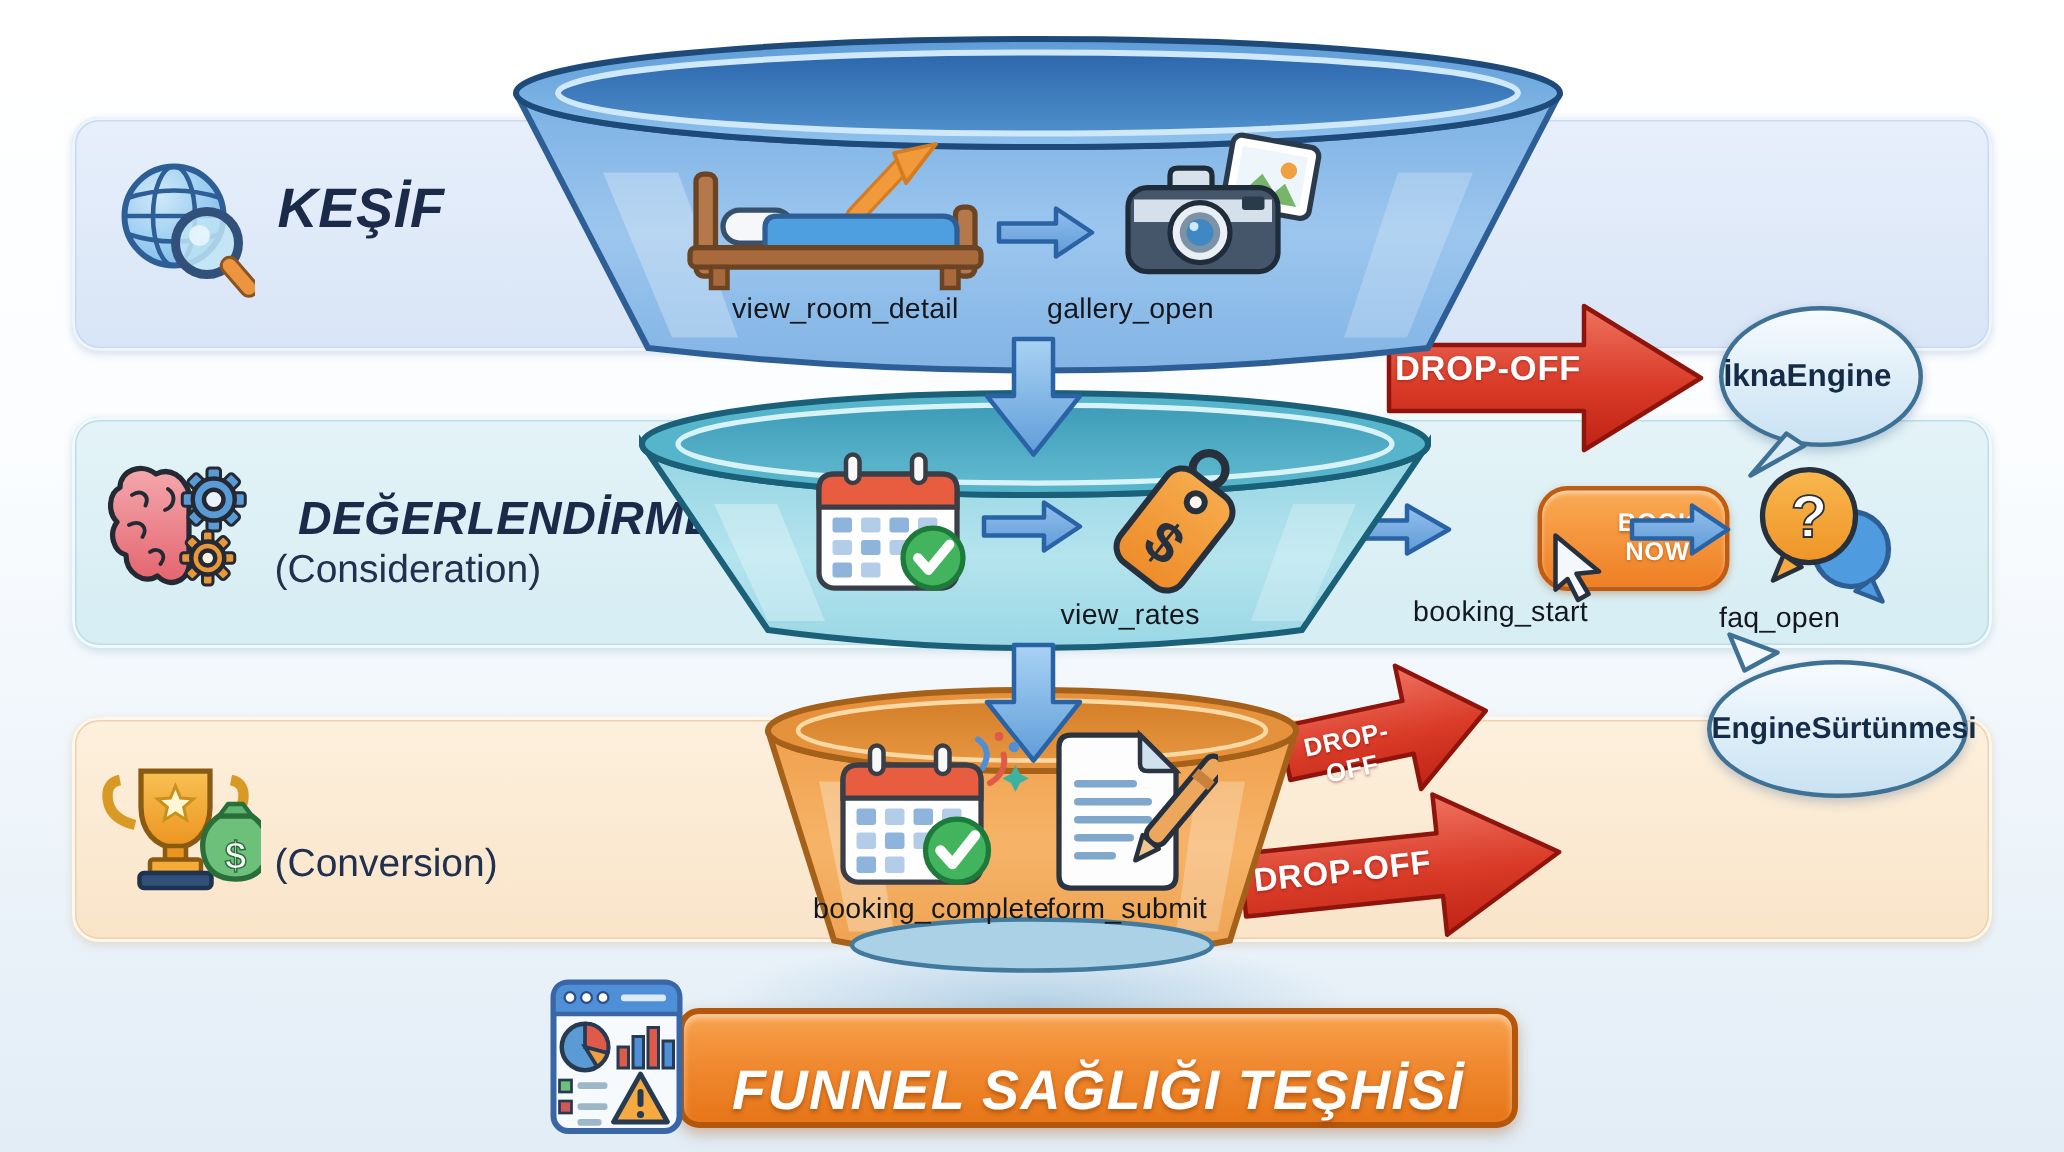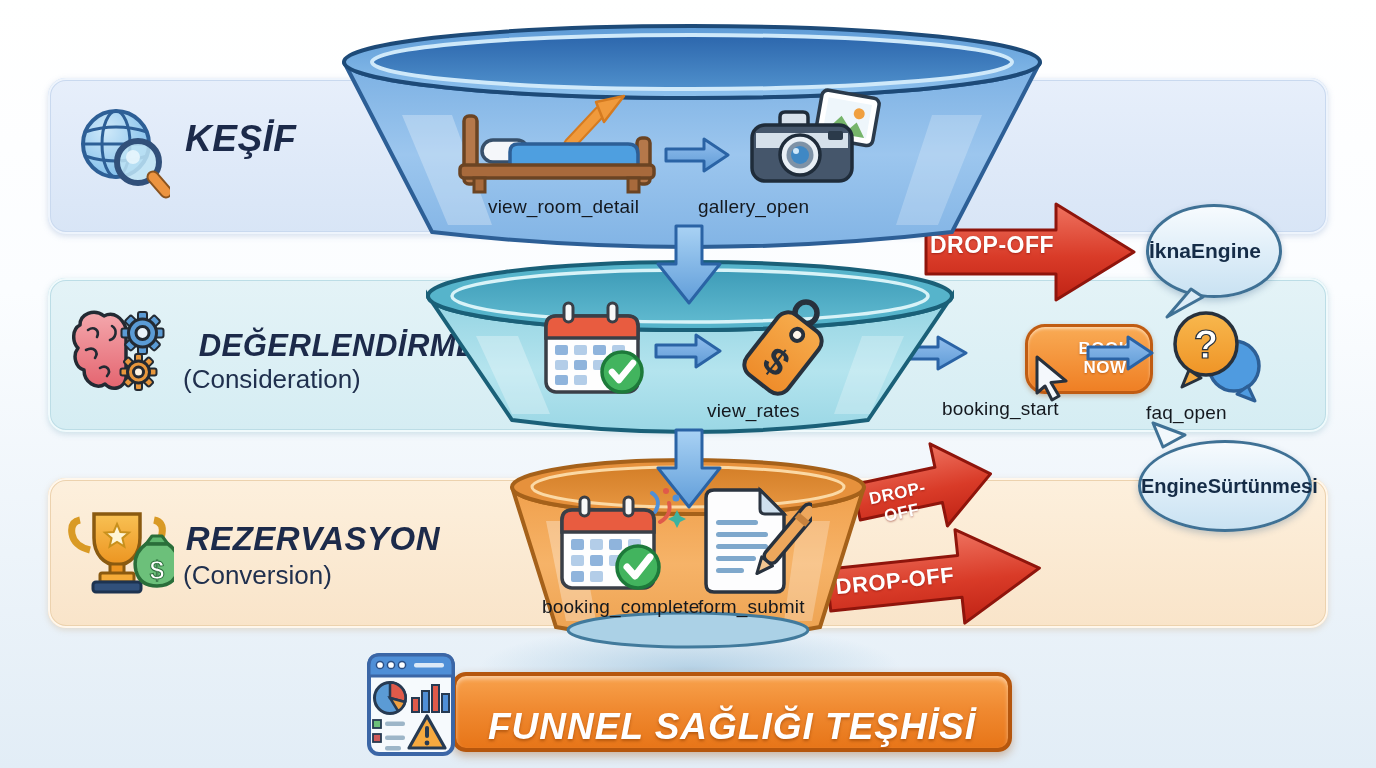--- a/index.html
+++ b/index.html
@@ -172,21 +172,20 @@
     <path d="M88 14 q10 2 8 14 q-2 12 -18 16" fill="none" stroke="#d99a25" stroke-width="7"></path>
     <path d="M28 8 h46 v24 c0 16 -10 27 -23 27 s-23 -11 -23 -27 z" fill="url(#gCup)" stroke="#8a5a10" stroke-width="3.5"></path>
     <path d="M51 18 l3.4 8 8.6 .6 -6.6 5.6 2 8.4 -7.4 -4.6 -7.4 4.6 2 -8.4 -6.6 -5.6 8.6 -.6 z" fill="#fff6d6" stroke="#c8901c" stroke-width="2"></path>
     <rect x="44" y="58" width="14" height="10" fill="#ec9420" stroke="#8a5a10" stroke-width="3"></rect>
     <rect x="34" y="67" width="34" height="9" rx="2" fill="#f4ab38" stroke="#8a5a10" stroke-width="3"></rect>
     <rect x="27" y="76" width="48" height="10" rx="3" fill="#31507a" stroke="#1d3350" stroke-width="3"></rect>
     <path d="M80 38 l6 -8 h10 l6 8 z" fill="#5eb66e" stroke="#2a6e3a" stroke-width="3" stroke-linejoin="round"></path>
     <path d="M80 38 q-14 10 -10 27 q4 15 21 15 q17 0 21 -15 q4 -17 -10 -27 z" fill="#6cc07a" stroke="#2a6e3a" stroke-width="3.5"></path>
     <text x="91" y="73" text-anchor="middle" font-size="26" font-weight="800" fill="#ffffff" stroke="#2a6e3a" stroke-width="1">$</text>
   </svg>
-  <div class="abs stage-title" style="left:183px;top:520px;width:260px;text-align:center;font-size:33px">REZERVASYON</div>
   <div class="abs stage-sub" style="left:183px;top:560px;width:260px;font-size:26px">(Conversion)</div>
 
   <div class="dropoff" style="left:924px;top:200px;width:214px;height:104px">
     <svg width="214" height="104" viewBox="0 0 214 104">
         <path d="M2 30 H132 V4 L210 52 L132 100 V74 H2 Z" fill="url(#gDrop)" stroke="#8f150c" stroke-width="3" stroke-linejoin="round"></path>
       </svg>
     <span class="dtext" style="left:4px;top:32px;width:128px;font-size:23px">DROP-OFF</span>
   </div>
   <div class="dropoff" style="left:853px;top:440px;width:142px;height:96px;transform:rotate(-12deg)">
     <svg width="142" height="96" viewBox="0 0 142 96">

